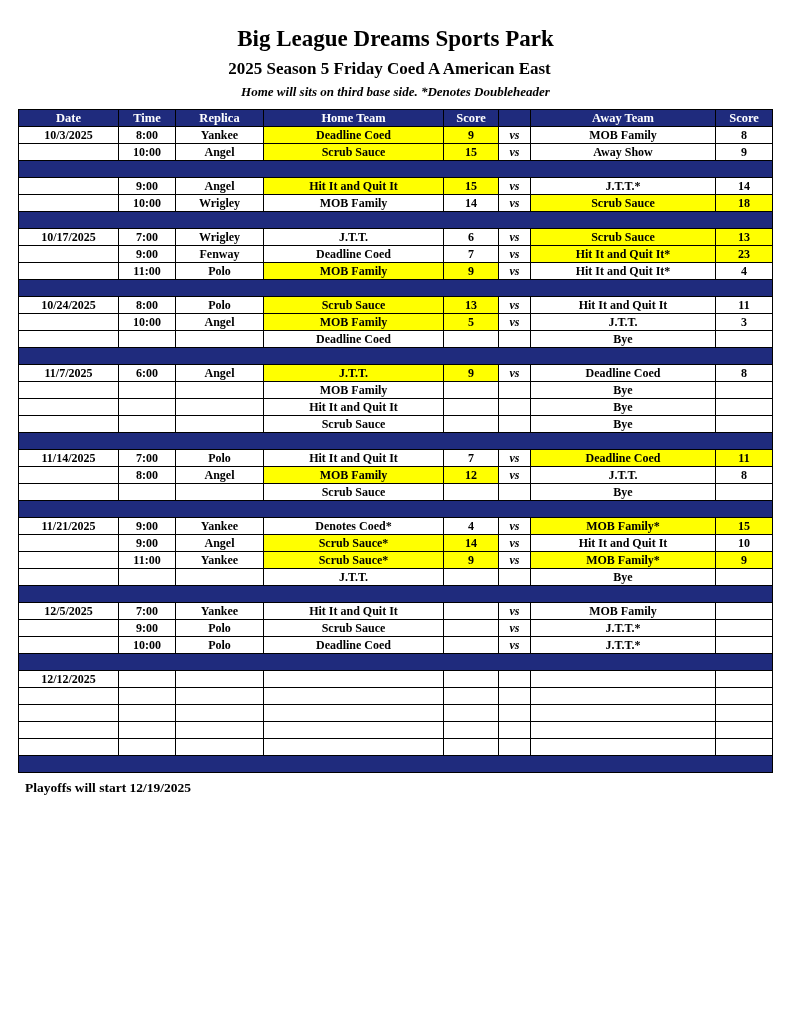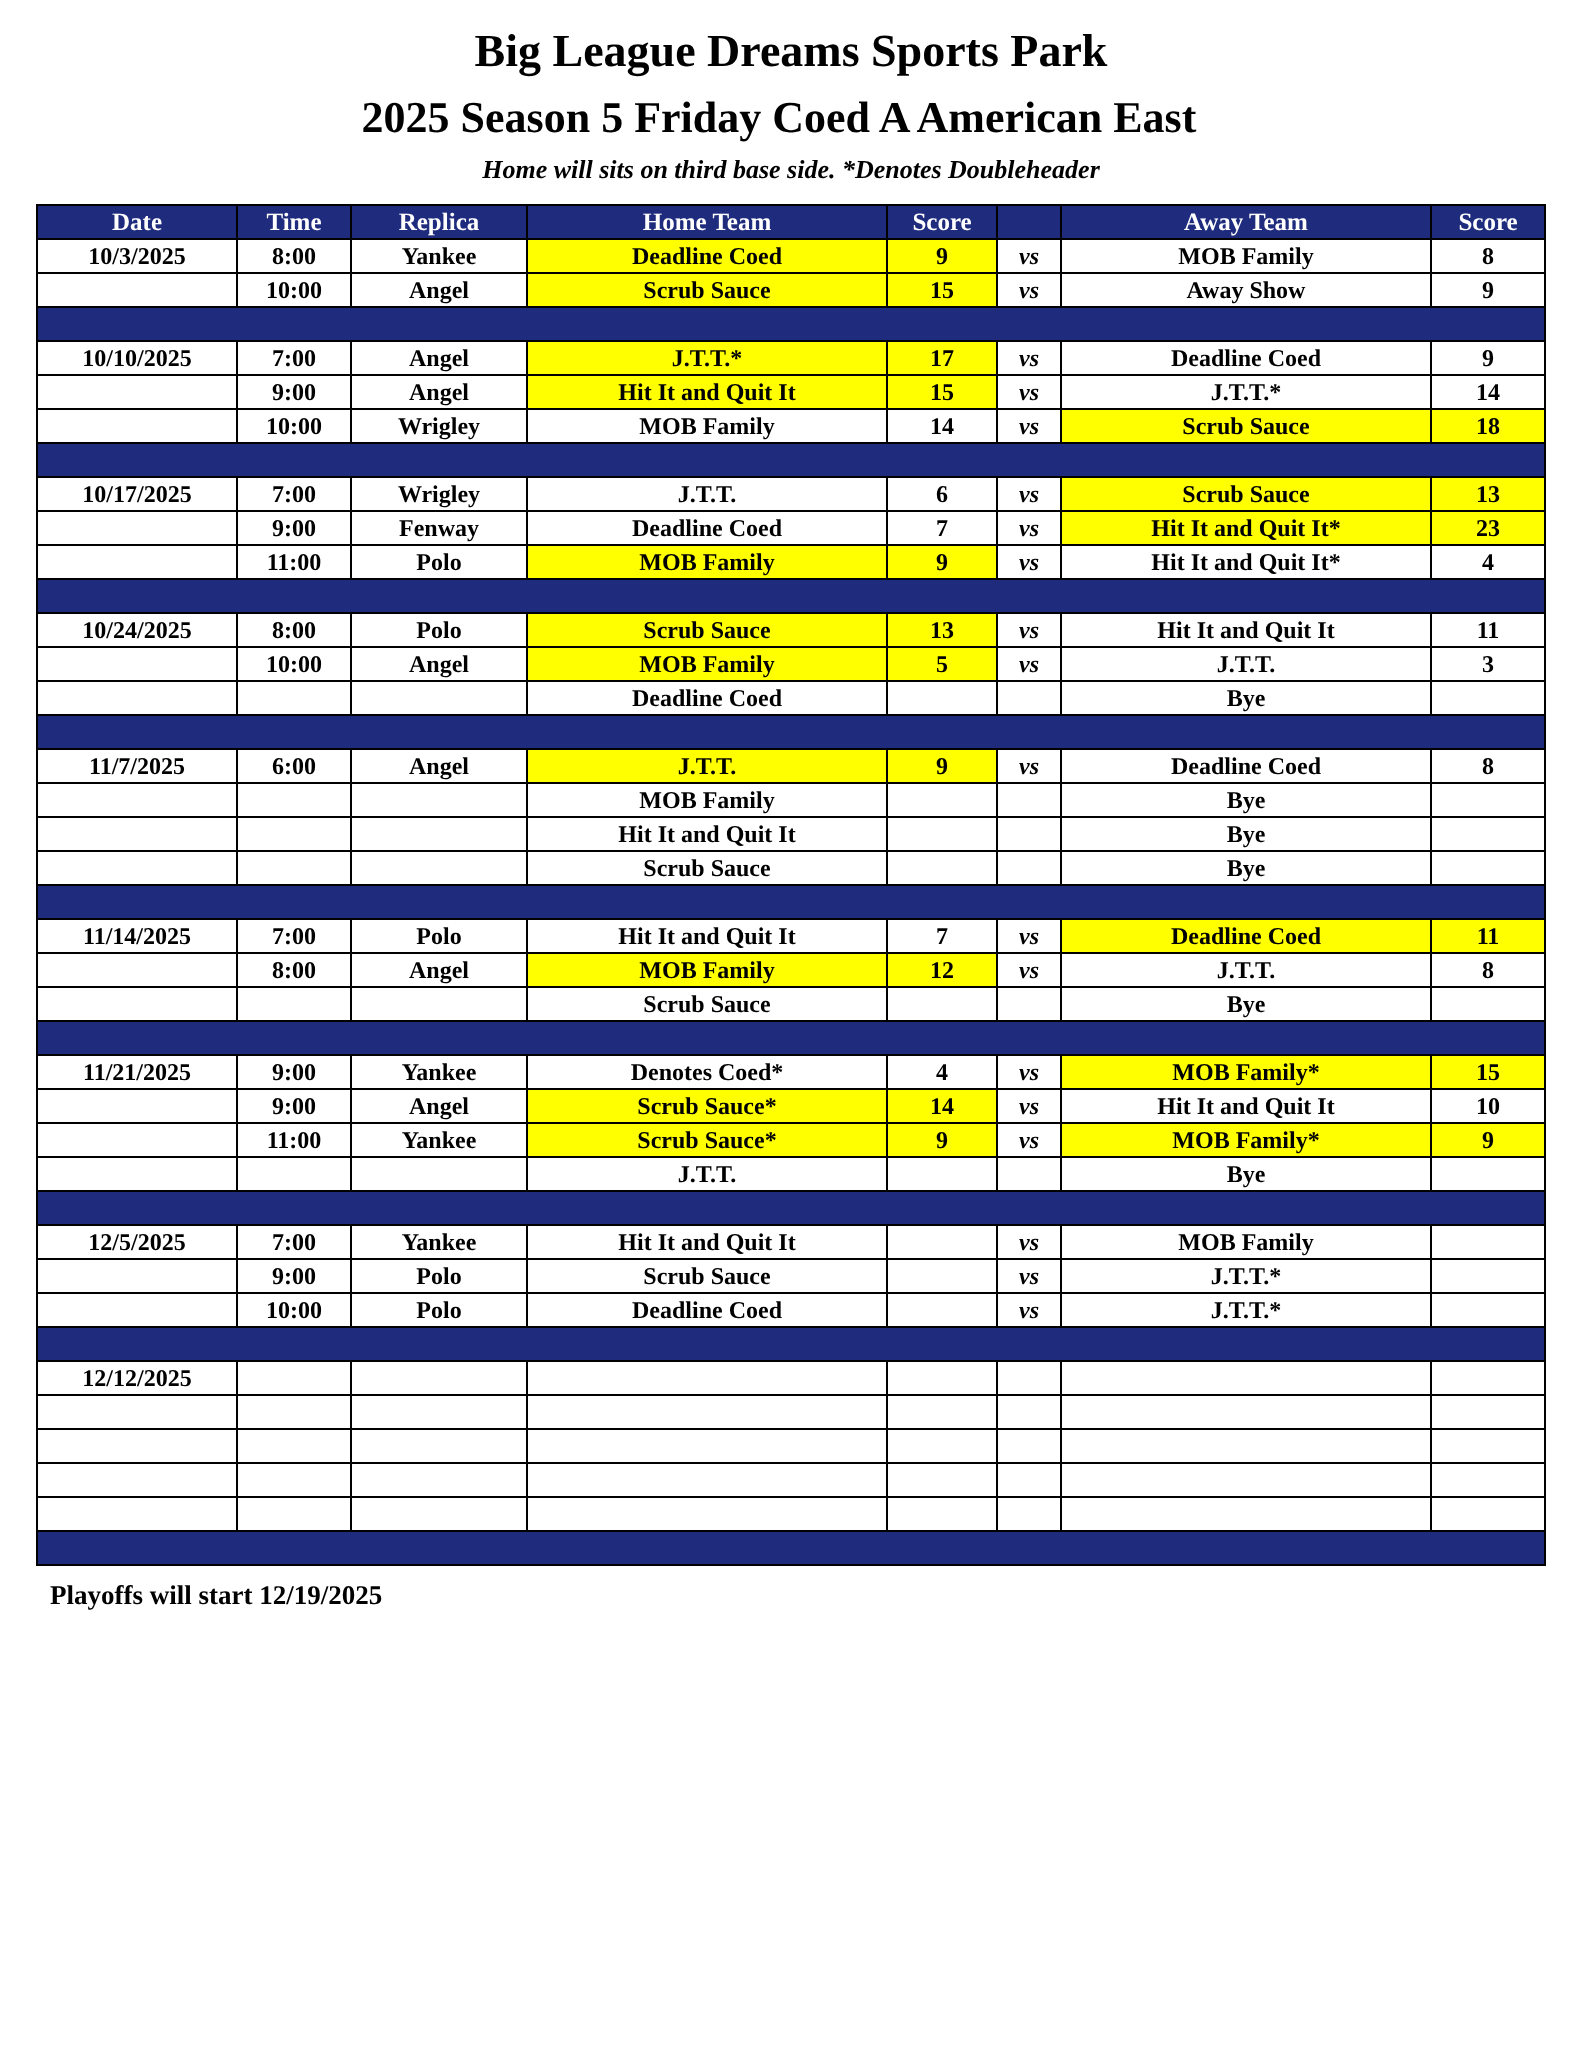--- a/index.html
+++ b/index.html
@@ -8,23 +8,23 @@
     --highlight-text:#00008b;
     --header-text:#ffffff;
     --vs-text:#00008b;
   }
   html,body{margin:0;padding:0;background:#ffffff;}
   .page{
     width:791px;height:1024px;background:#ffffff;
     font-family:"Liberation Serif", serif;
     box-sizing:border-box;overflow:hidden;
   }
-  .titles{text-align:center;padding-top:13px;}
+  .titles{text-align:center;padding-top:26px;}
   .title{font-size:23px;font-weight:bold;margin:0 0 7px 0;color:#000;}
-  .subtitle{font-size:22px;font-weight:bold;margin:0 12px 5px 0;color:#000;}
+  .subtitle{font-size:17px;font-weight:bold;margin:0 12px 5px 0;color:#000;}
   .note{font-size:13px;font-weight:bold;font-style:italic;margin:0 0 9px 0;color:#000;}
   table.schedule{
     border-collapse:collapse;table-layout:fixed;
     margin:0 auto;width:754px;
   }
   table.schedule th, table.schedule td{
     border:1px solid #000;
     height:16px;
     padding:0 2px;
     text-align:center;
@@ -111,30 +111,20 @@
           <td class="hl">Scrub Sauce</td>
           <td class="hl">15</td>
           <td class="vs">vs</td>
           <td>Away Show</td>
           <td>9</td>
         </tr>
         <tr class="separator-row">
           <td colspan="8"></td>
         </tr>
         <tr>
-          <td>10/10/2025</td>
-          <td>7:00</td>
-          <td>Angel</td>
-          <td class="hl">J.T.T.*</td>
-          <td class="hl">17</td>
-          <td class="vs">vs</td>
-          <td>Deadline Coed</td>
-          <td>9</td>
-        </tr>
-        <tr>
           <td></td>
           <td>9:00</td>
           <td>Angel</td>
           <td class="hl">Hit It and Quit It</td>
           <td class="hl">15</td>
           <td class="vs">vs</td>
           <td>J.T.T.*</td>
           <td>14</td>
         </tr>
         <tr>

